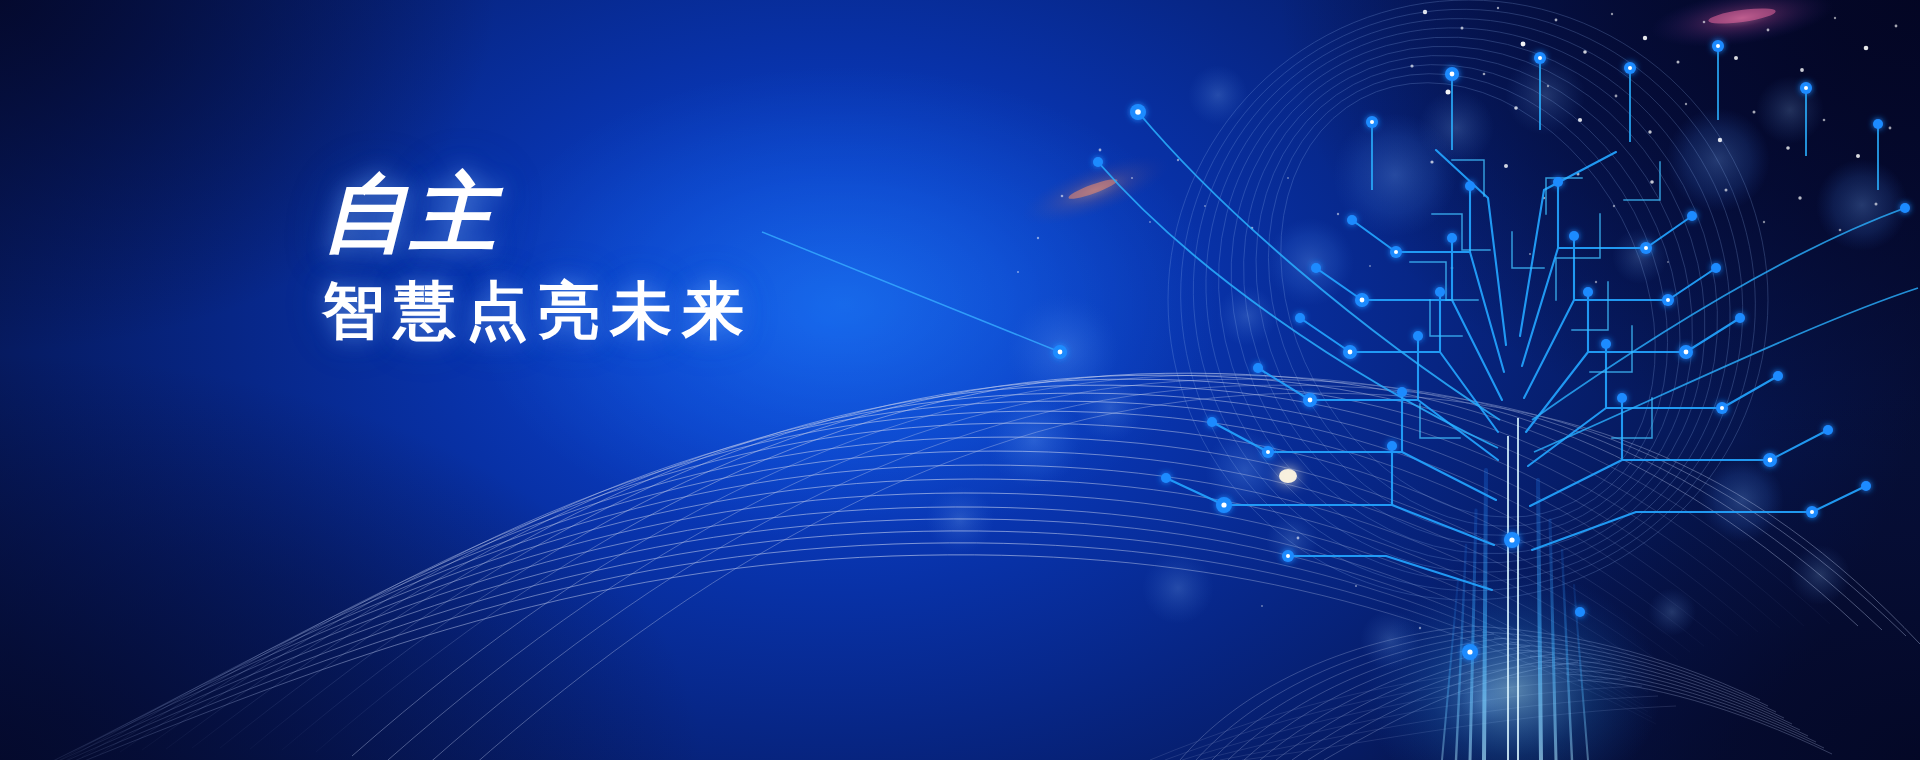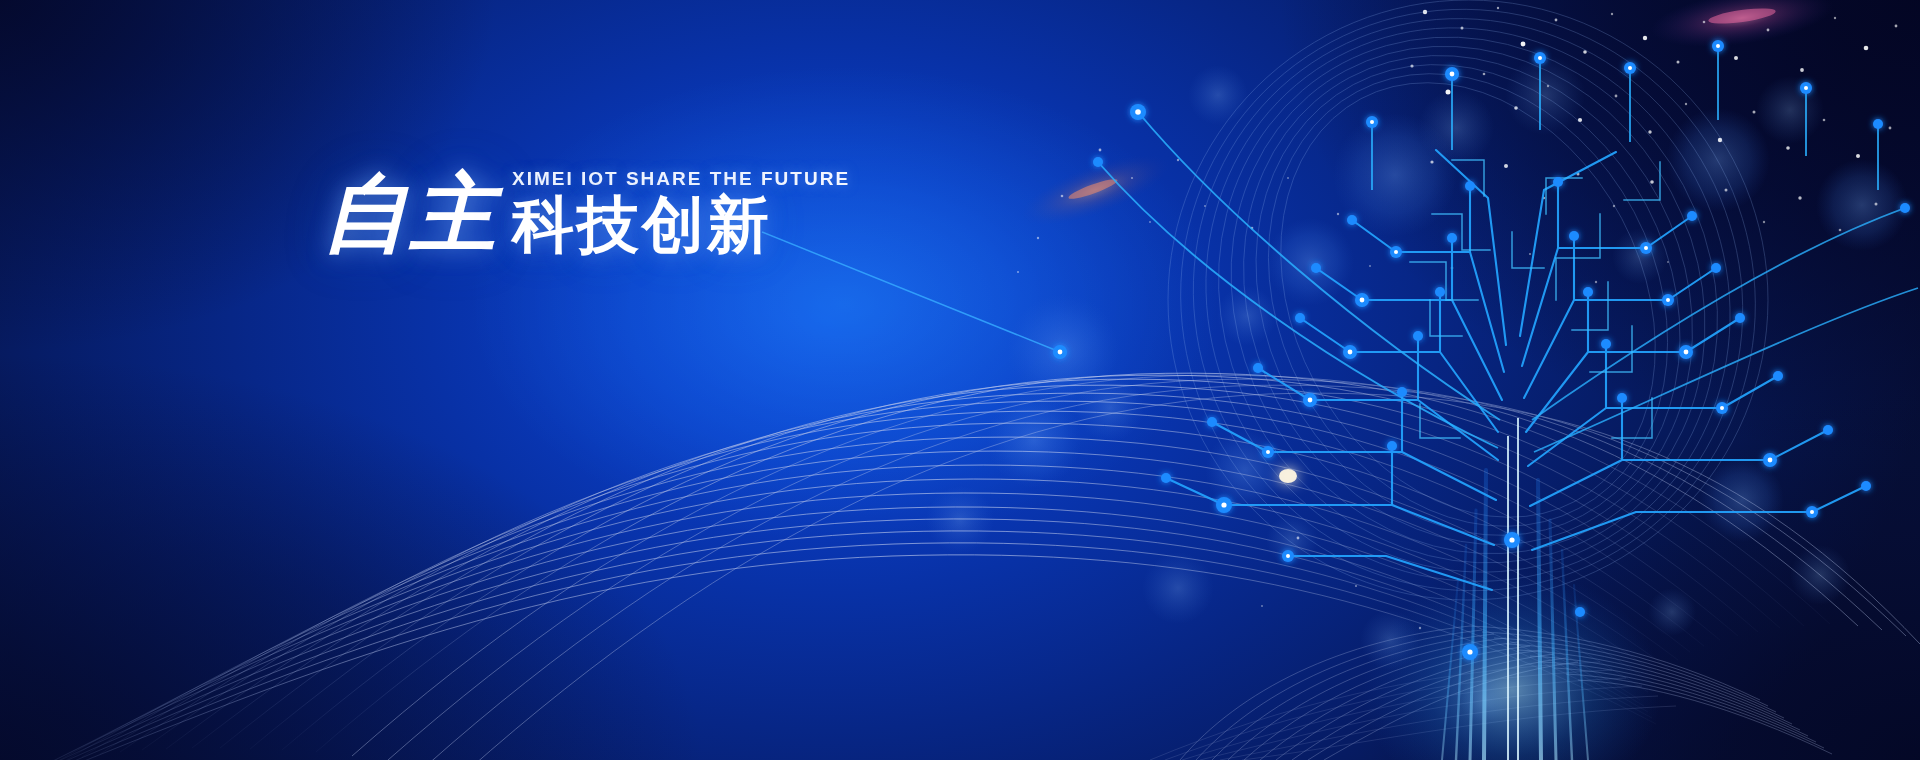--- a/index.html
+++ b/index.html
@@ -499,20 +499,17 @@
       <g filter="url(#glowSm)">
           <circle cx="1060" cy="352" r="7" fill="#1f8bff"></circle>
         </g>
       <circle cx="1060" cy="352" r="2.4" fill="#ffffff"></circle>
     </g>
   </svg>
 
   <div class="headline">
     <div class="line1">
       <span class="big-cn">自主</span>
-      <span class="stack">
-        <span class="eng">XIMEI IOT SHARE THE FUTURE</span>
-        <span class="mid-cn">科技创新</span>
-      </span>
     </div>
+    <div class="line2">智慧点亮未来</div>
   </div>
 
 </div>
 
 </body></html>

